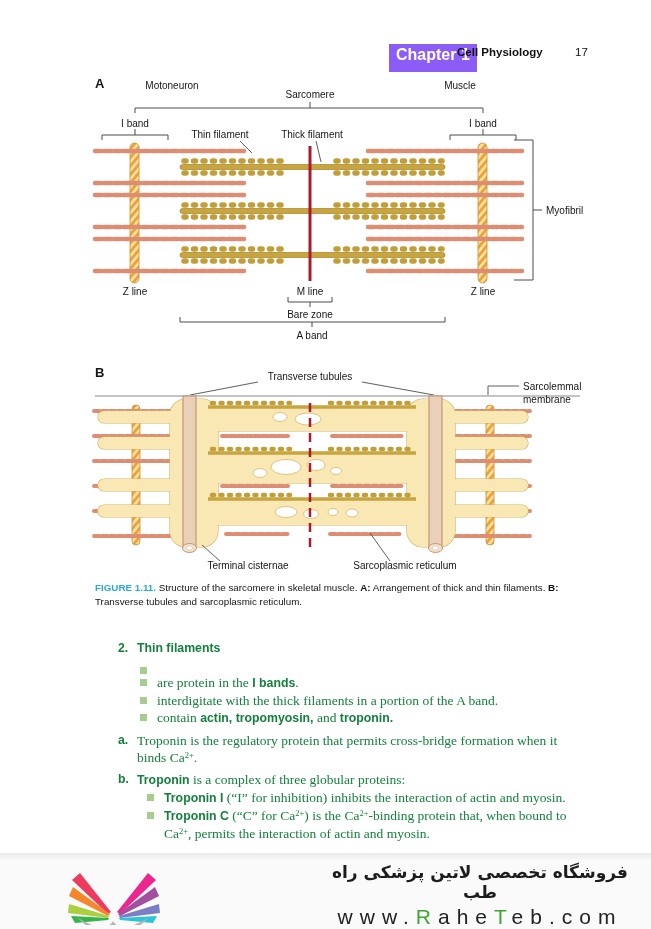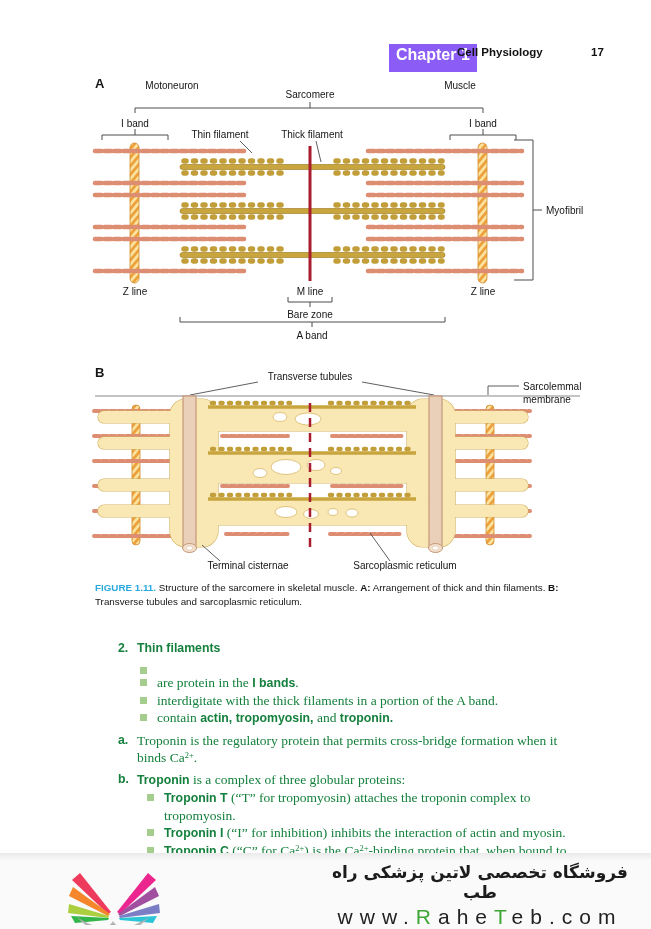--- a/index.html
+++ b/index.html
@@ -2,21 +2,21 @@
 <html><head>
 <meta charset="utf-8">
 <style>
   html,body{margin:0;padding:0;background:#fff;}
   #screen{position:relative;width:651px;height:929px;background:#fff;overflow:hidden;
           font-family:"Liberation Sans",sans-serif;color:#111;}
   
   .hdr-badge{position:absolute;left:389px;top:44px;background:#8b5cf6;color:#fff;
              font-size:16px;font-weight:bold;padding:2px 7px 8px;}
   .hdr-title{position:absolute;left:457px;top:46px;font-size:11.5px;font-weight:bold;}
-  .hdr-page{position:absolute;left:575px;top:46px;font-size:11.5px;font-weight:bold;margin-left:16px;}
+  .hdr-page{position:absolute;left:575px;top:46px;font-size:11.5px;font-weight:normal;}
   
   svg.fig{position:absolute;}
   .figA{left:90px;top:75px;}
   .figB{left:90px;top:363px;}
   svg text{font-family:"Liberation Sans",sans-serif;font-size:10px;fill:#151515;}
   text.pl{font-size:13px;font-weight:bold;}
   .br{fill:none;stroke:#4d4d4d;stroke-width:1;}
   .ld{stroke:#4d4d4d;stroke-width:0.9;}
   .pk line{stroke:#dd8d72;stroke-width:4.6;stroke-dasharray:6.5 3;stroke-linecap:round;}
   .pk2 line{stroke:#dd8d72;stroke-width:4;stroke-dasharray:5.5 2.5;stroke-linecap:round;}
@@ -275,24 +275,20 @@
     </div>
 
     <div class="ab">
       <span class="mk sans-b">b.</span>
       <span><span class="sans-b">Troponin</span><span> is a complex of three globular proteins:</span></span>
     </div>
 
     <div class="blist sublist">
       <div class="bi">
         <span class="sq"></span>
-        <span><span class="sans-b">Troponin T</span><span> (“T” for tropomyosin) attaches the troponin complex to tropomyosin.</span></span>
-      </div>
-      <div class="bi">
-        <span class="sq"></span>
         <span><span class="sans-b">Troponin I</span><span> (“I” for inhibition) inhibits the interaction of actin and myosin.</span></span>
       </div>
       <div class="bi">
         <span class="sq"></span>
         <span><span class="sans-b">Troponin C</span><span> (“C” for Ca</span><sup>2+</sup><span>) is the Ca</span><sup>2+</sup><span>-binding protein that, when bound to Ca</span><sup>2+</sup><span>, permits the interaction of actin and myosin.</span></span>
       </div>
     </div>
   </div>
 
   <div class="pageshadow"></div>

